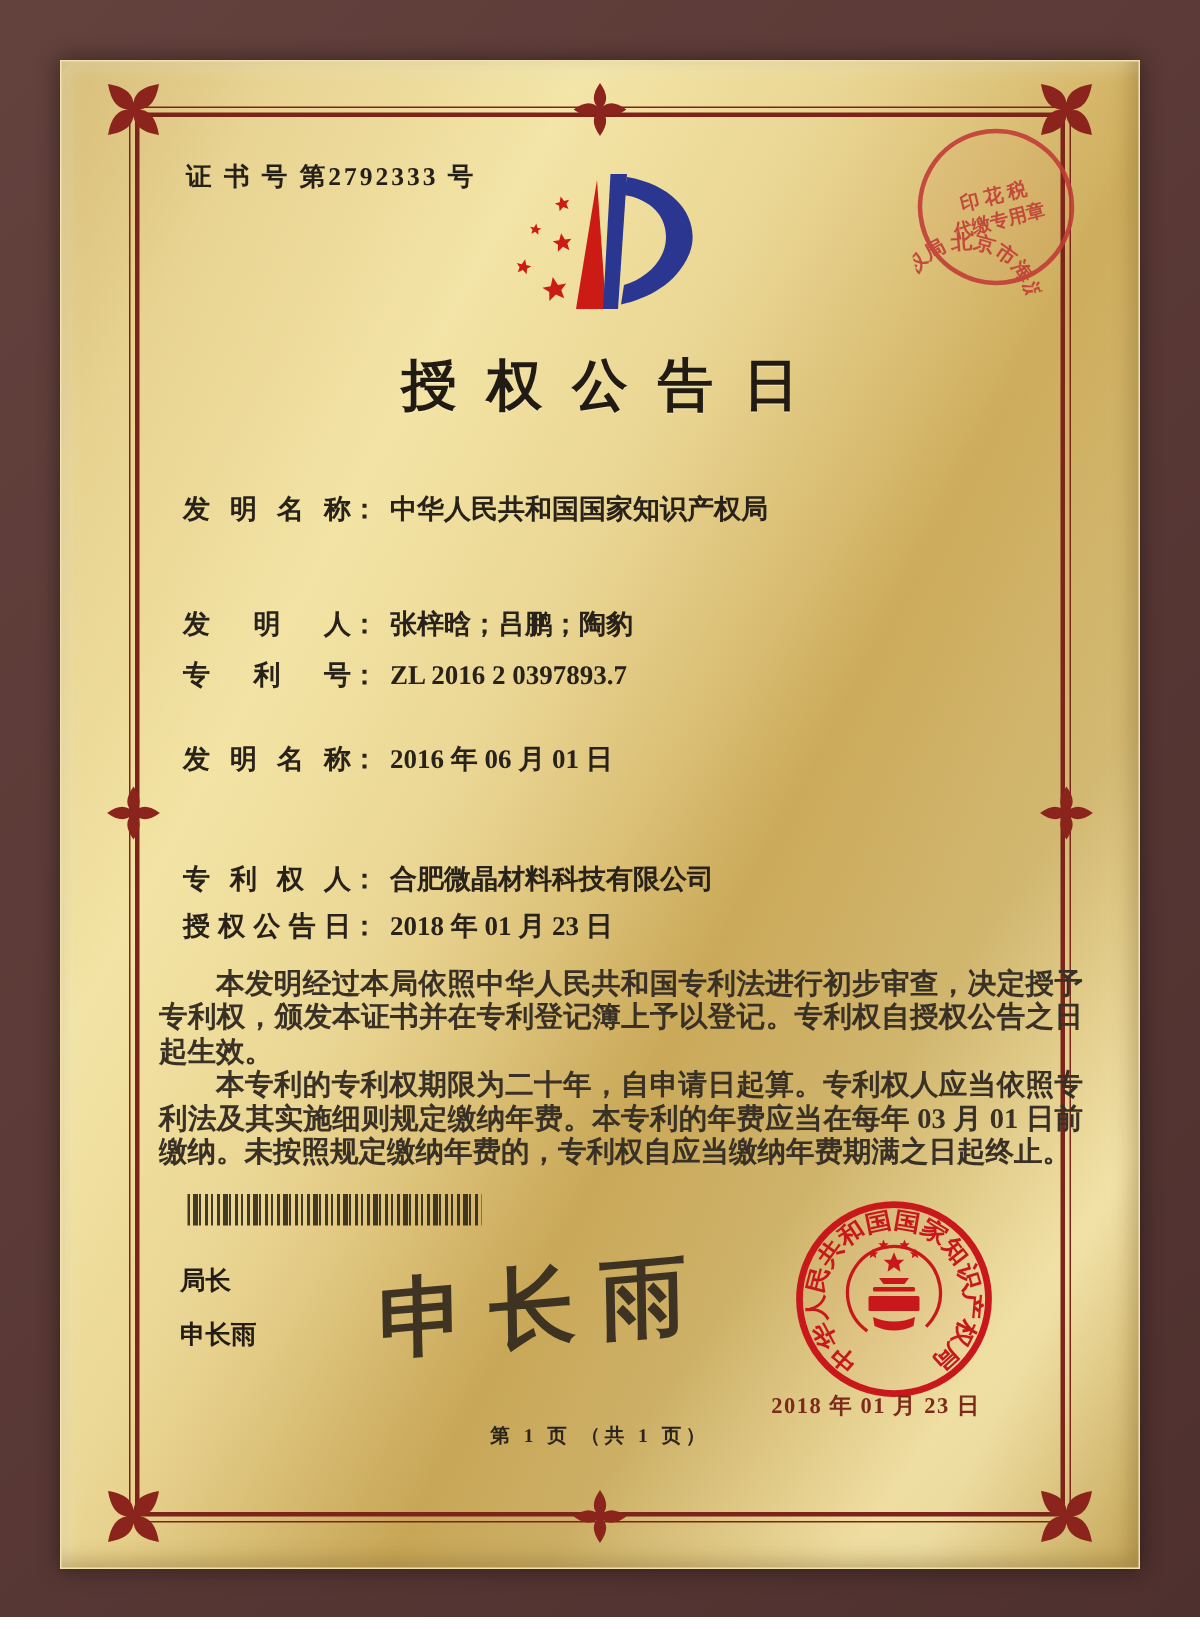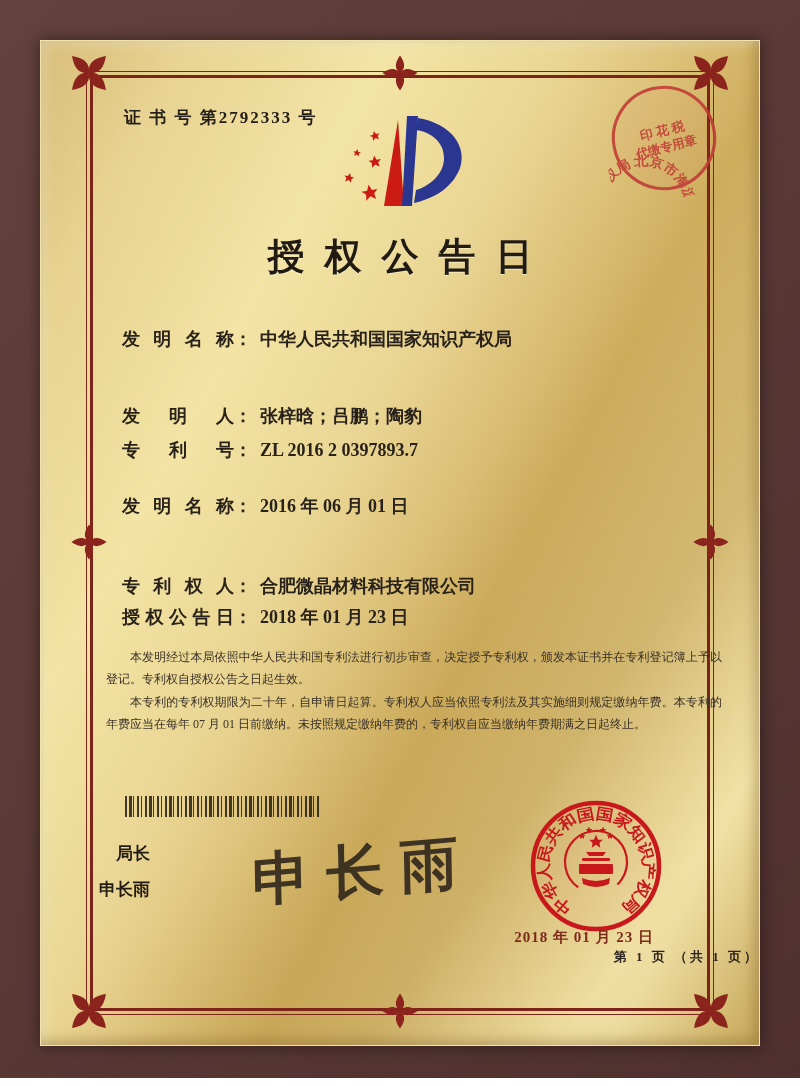--- a/index.html
+++ b/index.html
@@ -19,37 +19,37 @@
   .logo{position:absolute;left:292px;top:68px;}
   .title{position:absolute;left:0;top:192px;width:720px;text-align:center;font-size:37px;font-weight:bold;
          color:#211b14;letter-spacing:20px;text-indent:20px;text-shadow:0 1px 0 rgba(255,248,210,.6);}
 
   .fields{position:absolute;left:82px;top:0;width:600px;color:#29221a;}
   .frow{position:absolute;left:0;width:600px;font-size:18px;font-weight:bold;white-space:nowrap;}
   .flabel{display:inline-block;width:112px;text-align:justify;text-align-last:justify;vertical-align:bottom;}
   .fcolon{display:inline-block;margin-right:8px;}
   .r0{top:287px}.r1{top:364px}.r2{top:398px}.r3{top:454px}.r4{top:534px}.r5{top:565px}
 
-  .body-text{position:absolute;left:66px;top:606px;width:616px;color:#3a3126;font-size:12px;line-height:22.4px;
-             font-weight:normal;text-align:justify;}
+  .body-text{position:absolute;left:66px;top:606px;width:616px;color:#3a3126;font-size:19px;line-height:22.4px;
+             font-weight:bold;text-align:justify;}
   .body-text p{margin:0;text-indent:2em;}
 
   .barcode{position:absolute;left:85px;top:756px;width:196px;height:21px;
            background:repeating-linear-gradient(90deg,#241d13 0 2px,transparent 2px 4px,#241d13 4px 7px,transparent 7px 8px,#241d13 8px 9px,transparent 9px 12px,#241d13 12px 14px,transparent 14px 16px,#241d13 16px 17px,transparent 17px 20px);
            opacity:.85;}
 
-  .director{position:absolute;left:59px;top:802px;color:#241d15;font-family:Liberation Mono, monospace;text-align:right;}
+  .director{position:absolute;left:80px;top:802px;color:#241d15;font-family:Liberation Mono, monospace;}
   .director .t{font-size:17px;font-weight:bold;margin-bottom:13px;}
   .director .n{font-size:17px;font-weight:bold;}
   .signature{position:absolute;left:212px;top:792px;width:240px;font-size:58px;font-weight:600;color:#33291d;
              letter-spacing:16px;transform:rotate(-5deg) skewX(-4deg);white-space:nowrap;opacity:.92;}
 
   .seal{position:absolute;left:466px;top:716px;}
   .seal-date{position:absolute;left:456px;top:888px;width:176px;text-align:center;font-size:15px;font-weight:bold;color:#7c2a1a;letter-spacing:1px;}
-  .footer{position:absolute;left:0;top:908px;width:720px;text-align:right;font-size:13px;font-weight:bold;color:#2c251d;letter-spacing:3px;}
+  .footer{position:absolute;left:0;top:908px;width:720px;text-align:center;font-size:13px;font-weight:bold;color:#2c251d;letter-spacing:3px;}
   .stamp{position:absolute;left:562px;top:36px;transform:rotate(-14deg);opacity:.88;}
 </style>
 </head>
 <body>
 
 <div class="frame">
   <div class="cert">
 
     <div class="border-a"></div>
     <div class="border-b"></div>
@@ -105,21 +105,21 @@
       <div class="frow r4">
         <span class="flabel">专利权人</span><span class="fcolon">：</span><span>合肥微晶材料科技有限公司</span>
       </div>
       <div class="frow r5">
         <span class="flabel">授权公告日</span><span class="fcolon">：</span><span>2018 年 01 月 23 日</span>
       </div>
     </div>
 
     <div class="body-text">
       <p>本发明经过本局依照中华人民共和国专利法进行初步审查，决定授予专利权，颁发本证书并在专利登记簿上予以登记。专利权自授权公告之日起生效。</p>
-      <p>本专利的专利权期限为二十年，自申请日起算。专利权人应当依照专利法及其实施细则规定缴纳年费。本专利的年费应当在每年 07 月 01 日前缴纳。未按照规定缴纳年费的，专利权自应当缴纳年费期满之日起终止。</p>
+      <p>本专利的专利权期限为二十年，自申请日起算。专利权人应当依照专利法及其实施细则规定缴纳年费。本专利的年费应当在每年 03 月 01 日前缴纳。未按照规定缴纳年费的，专利权自应当缴纳年费期满之日起终止。</p>
     </div>
 
     <div class="barcode"></div>
 
     <div class="director">
       <div class="t">局长</div>
       <div class="n">申长雨</div>
     </div>
 
     <div class="signature">申长雨</div>

